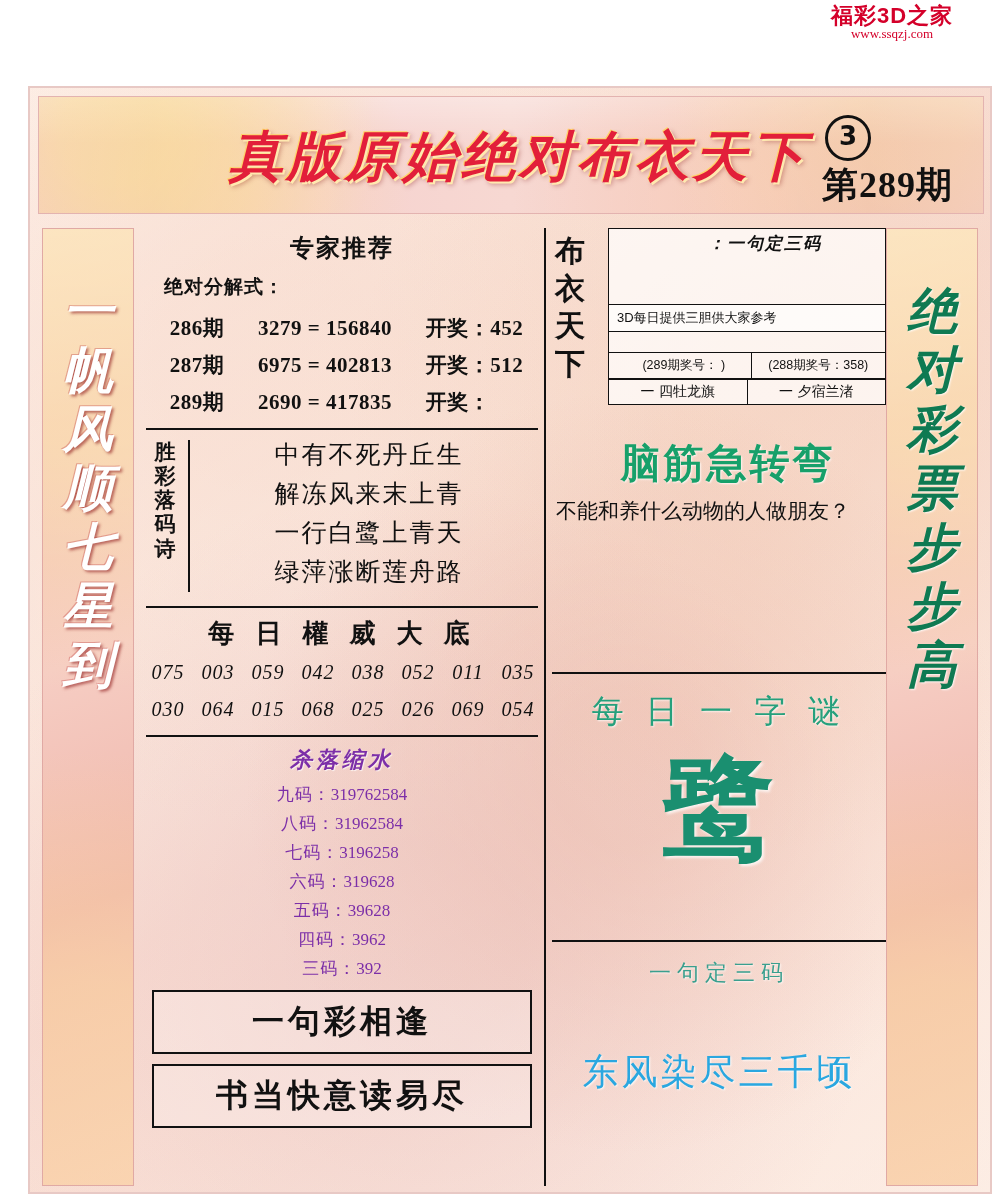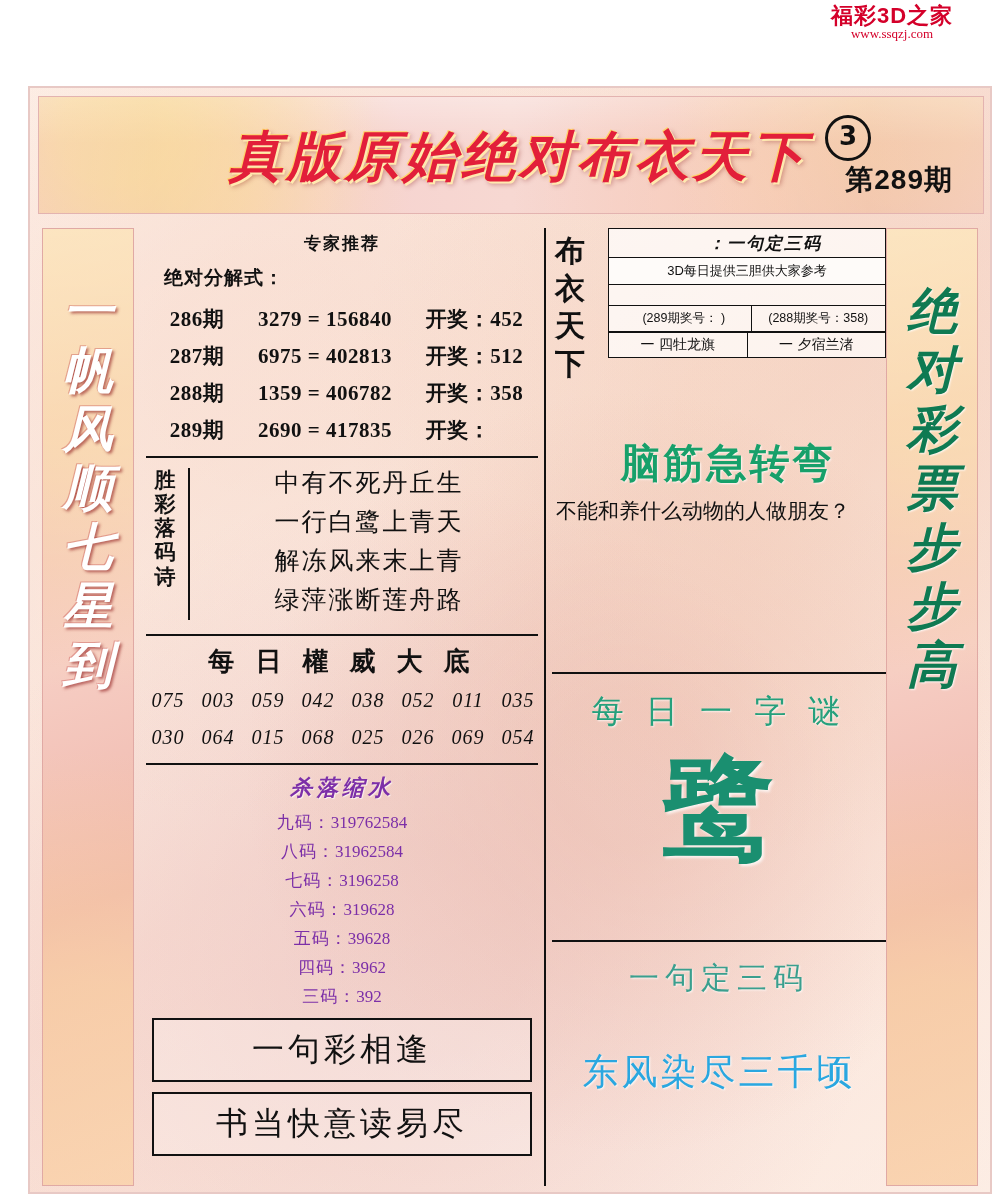--- a/index.html
+++ b/index.html
@@ -115,24 +115,24 @@
     font-size: 26px;
     font-weight: bold;
     line-height: 36px;
     text-align: center;
     font-family: "DejaVu Sans", sans-serif;
   }
   .banner-issue {
     position: absolute;
     right: 30px;
     top: 64px;
-    font-size: 28px;
-    font-weight: bold;
-    color: #111;
-    font-family: Liberation Sans, sans-serif;
+    font-size: 36px;
+    font-weight: bold;
+    color: #111;
+    font-family: Liberation Serif, serif;
     letter-spacing: 1px;
   }
 
   
   .couplet {
     position: absolute;
     top: 140px;
     width: 92px;
     height: 958px;
     border: 1px solid #e0a9a4;
@@ -200,21 +200,21 @@
     position: absolute;
     left: 404px;
     top: 0;
     width: 336px;
     height: 958px;
   }
 
   
   .expert-title {
     text-align: center;
-    font-size: 17px;
+    font-size: 24px;
     font-weight: bold;
     color: #111;
     margin: 4px 0 10px;
     letter-spacing: 2px;
     font-family: "Liberation Sans", sans-serif;
   }
   .formula-label {
     font-size: 19px;
     font-weight: bold;
     color: #111;
@@ -320,21 +320,21 @@
   .shrink-row .sk-label { letter-spacing: 1px; }
   .shrink-row .sk-val { font-family: "Liberation Serif", serif; }
 
   .box-line {
     border: 2px solid #111;
     margin: 10px 6px 0 6px;
     padding: 8px 0;
     text-align: center;
     font-family: "DejaVu Sans", sans-serif;
     font-size: 32px;
-    font-weight: normal;
+    font-weight: bold;
     color: #111;
     letter-spacing: 4px;
     background: rgba(255,255,255,0.25);
   }
 
   
   .bwtx {
     position: absolute;
     left: 0;
     top: 4px;
@@ -363,25 +363,25 @@
     font-weight: bold;
     font-style: italic;
     color: #111;
     padding: 3px 2px 2px;
     letter-spacing: 2px;
     margin-left: 36px;
   }
   .card-sub {
     border-top: 1px solid #111;
     border-bottom: 1px solid #111;
-    text-align: center;
     font-size: 13px;
     color: #111;
-    padding: 4px 0;
+    padding: 4px 8px;
     background: rgba(255,255,255,0.6);
+    margin-top: 47px;
   }
   .card-blank {
     height: 20px;
     border-bottom: 1px solid #111;
   }
   .card-row-issue {
     display: flex;
     font-size: 12.5px;
     color: #111;
     border-bottom: 1px solid #111;
@@ -473,21 +473,21 @@
     line-height: 1.05;
     text-shadow: 2px 2px 3px rgba(255,255,255,0.8);
   }
   .three-code-title {
     position: absolute;
     left: 2px;
     top: 730px;
     width: 334px;
     text-align: center;
     font-family: "DejaVu Serif", serif;
-    font-size: 30px;
+    font-size: 22px;
     color: #3a9f8e;
     letter-spacing: 6px;
     text-shadow: 1px 1px 2px rgba(255,255,255,0.8);
   }
   .three-code-line {
     position: absolute;
     left: 2px;
     top: 820px;
     width: 334px;
     text-align: center;
@@ -545,43 +545,38 @@
         <span class="fr-issue">286期</span>
         <span class="fr-eq">3279 = 156840</span>
         <span class="fr-open">开奖：452</span>
       </div>
       <div class="formula-row">
         <span class="fr-issue">287期</span>
         <span class="fr-eq">6975 = 402813</span>
         <span class="fr-open">开奖：512</span>
       </div>
       <div class="formula-row">
-        <span class="fr-issue">288期</span>
-        <span class="fr-eq">1359 = 406782</span>
-        <span class="fr-open">开奖：358</span>
-      </div>
-      <div class="formula-row">
         <span class="fr-issue">289期</span>
         <span class="fr-eq">2690 = 417835</span>
         <span class="fr-open">开奖：</span>
       </div>
 
       <div class="rule"></div>
 
       <div class="poem-wrap">
         <div class="poem-label">胜
 彩
 落
 码
 诗</div>
         <div class="poem-sep"></div>
         <div class="poem-lines">
           <div>中有不死丹丘生</div>
+          <div>解冻风来末上青</div>
           <div>一行白鹭上青天</div>
-          <div>解冻风来末上青</div>
           <div>绿萍涨断莲舟路</div>
         </div>
       </div>
 
       <div class="rule"></div>
 
       <div class="section-title">每 日 權 威 大 底</div>
 
       <div class="num-row">
         <span>075</span>

